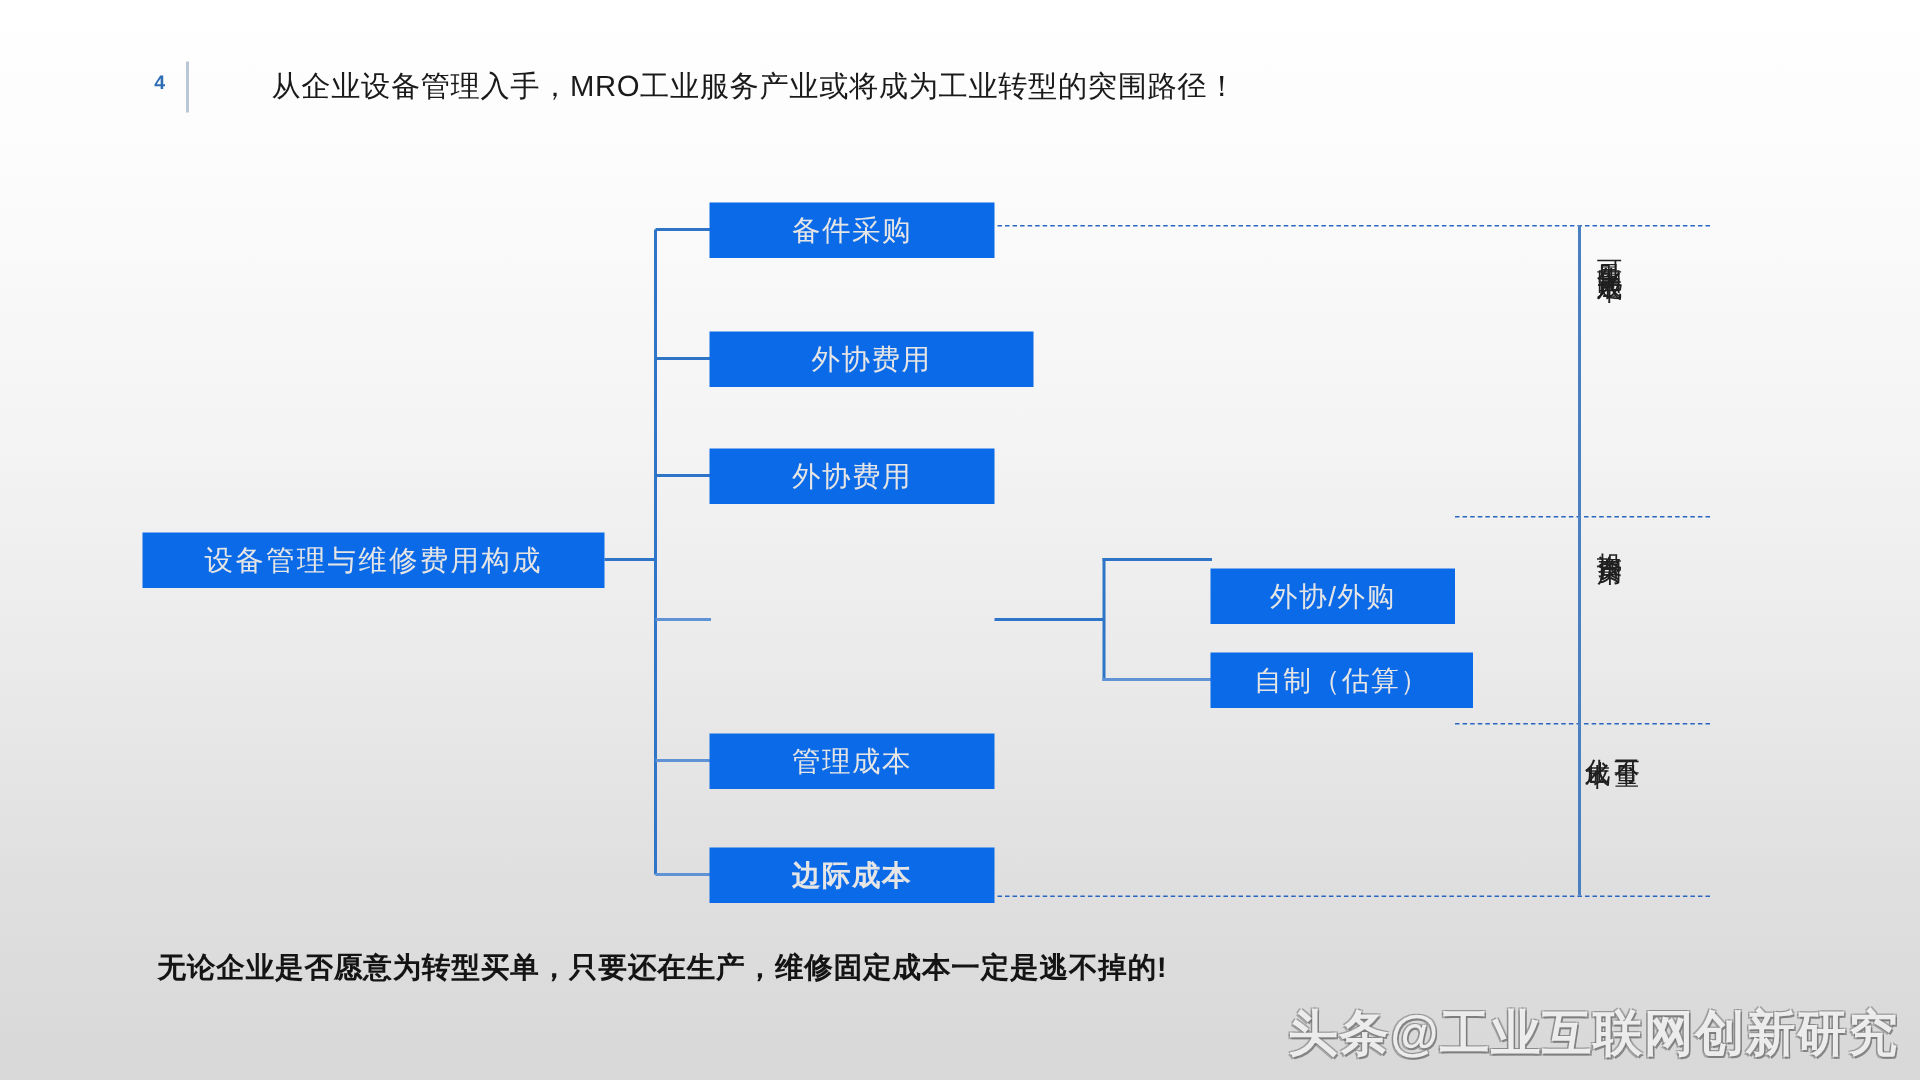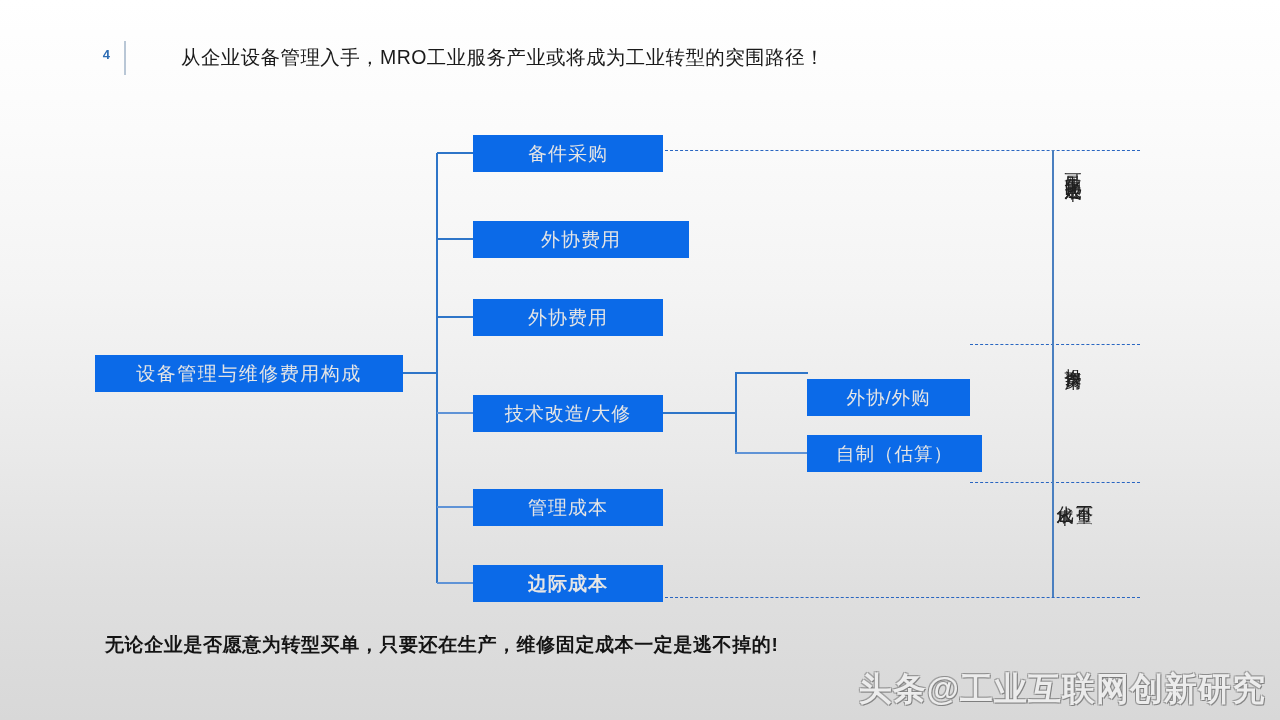--- a/index.html
+++ b/index.html
@@ -177,23 +177,20 @@
   </div>
 
   <div class="node" style="left:473px; top:221px; width:216px; height:37px;">
     <span>外协费用</span>
   </div>
 
   <div class="node" style="left:473px; top:299px; width:190px; height:37px;">
     <span>外协费用</span>
   </div>
 
-  <div class="node" style="left:473px; top:395px; width:190px; height:37px;">
-    <span>技术改造/大修</span>
-  </div>
 
   <div class="node" style="left:473px; top:489px; width:190px; height:37px;">
     <span>管理成本</span>
   </div>
 
   <div class="node" style="left:473px; top:565px; width:190px; height:37px;font-weight:bold;">
     <span>边际成本</span>
   </div>
 
   <div class="node sub" style="left:807px; top:355px; width:163px; height:37px;margin-top:24px;">

